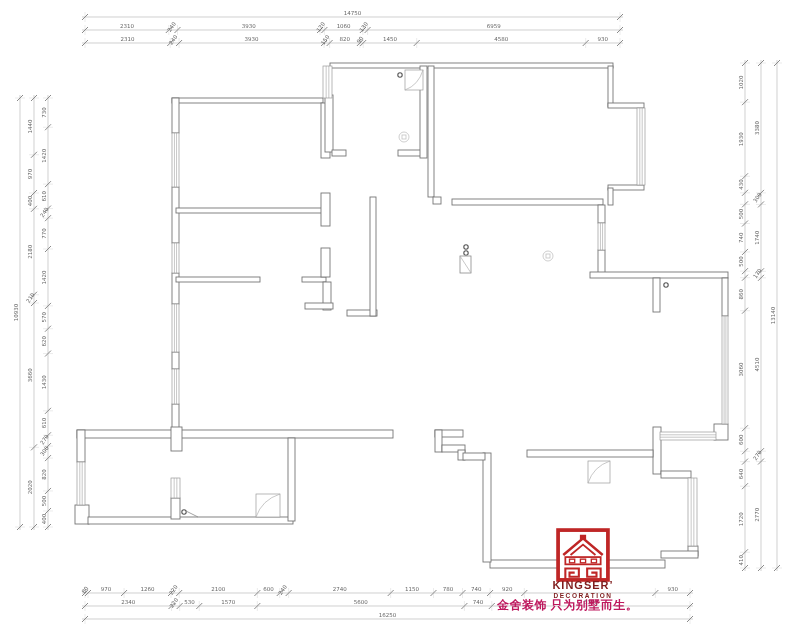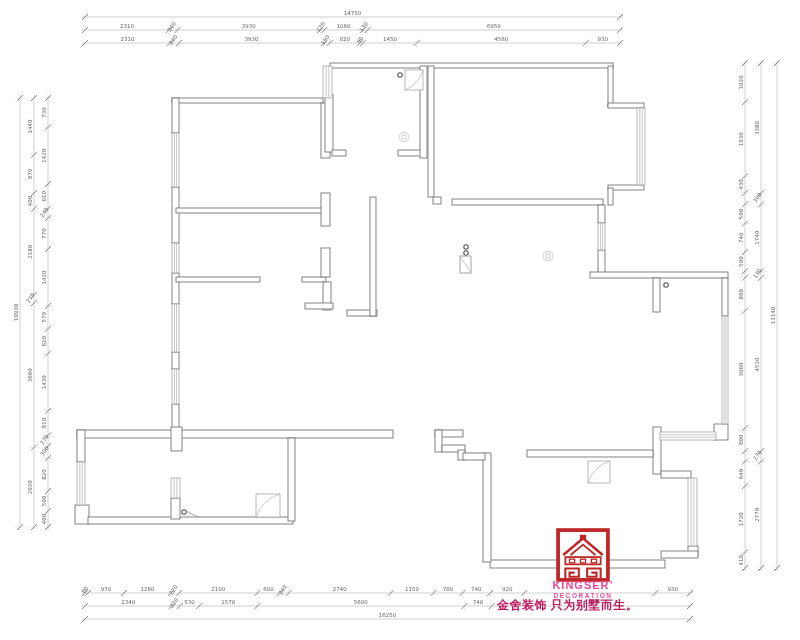--- a/index.html
+++ b/index.html
@@ -1,21 +1,21 @@
 <!DOCTYPE html>
 <html><head>
 <meta charset="utf-8">
 <style>
   html,body{margin:0;padding:0;background:#e8e8e8;}
   #stage{position:relative;width:800px;height:640px;background:#ffffff;overflow:hidden;
          font-family:"DejaVu Sans",sans-serif;}
   #plan-svg{position:absolute;left:0;top:0;}
   #logo-box{position:absolute;left:556px;top:528px;width:54px;height:54px;}
   #brand{position:absolute;left:540px;top:580px;width:86px;text-align:center;
-         color:#ec4899;line-height:1;}
+         color:#7f1d1d;line-height:1;}
   #brand .b1{font-size:11px;font-weight:bold;letter-spacing:1px;font-family:"Liberation Sans",sans-serif;}
   #brand .b2{font-size:6.5px;font-weight:bold;letter-spacing:1.6px;margin-top:2px;font-family:"Liberation Sans",sans-serif;}
   #slogan{position:absolute;left:497px;top:597px;width:200px;font-size:12px;font-weight:bold;
           color:#be185d;font-family:Liberation Sans, sans-serif;letter-spacing:0.5px;}
 </style>
 </head>
 <body>
 
 <div id="stage">
   <svg id="plan-svg" width="800" height="640" viewBox="0 0 800 640">

